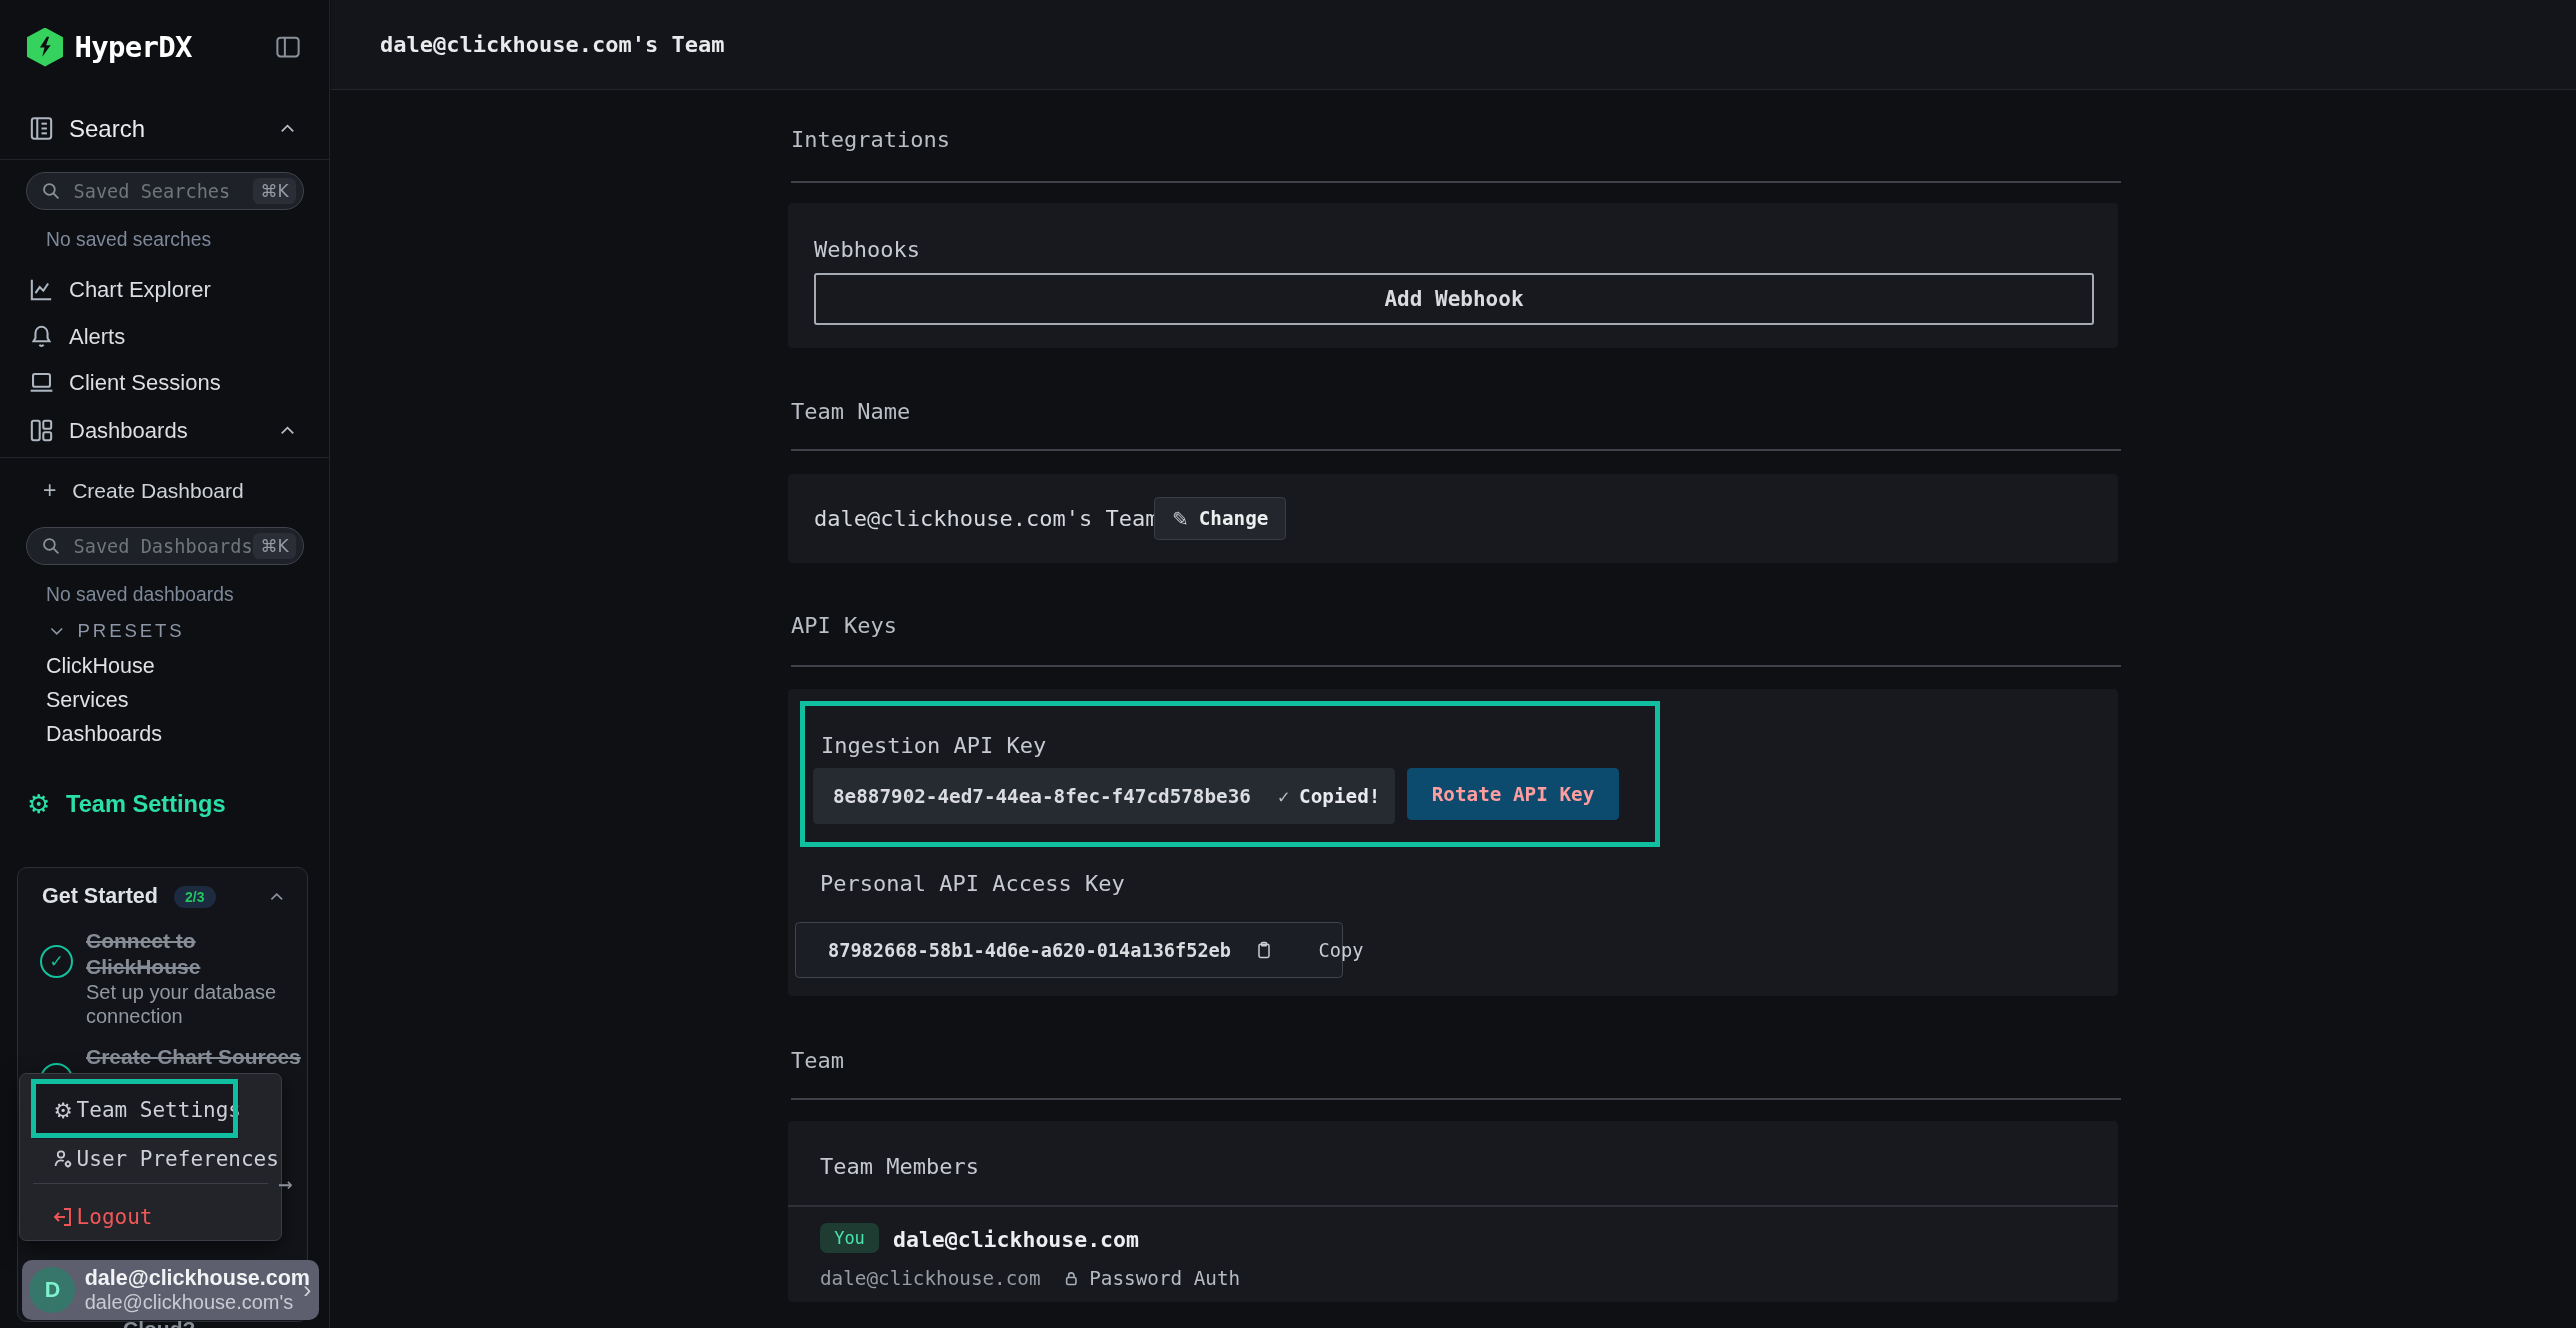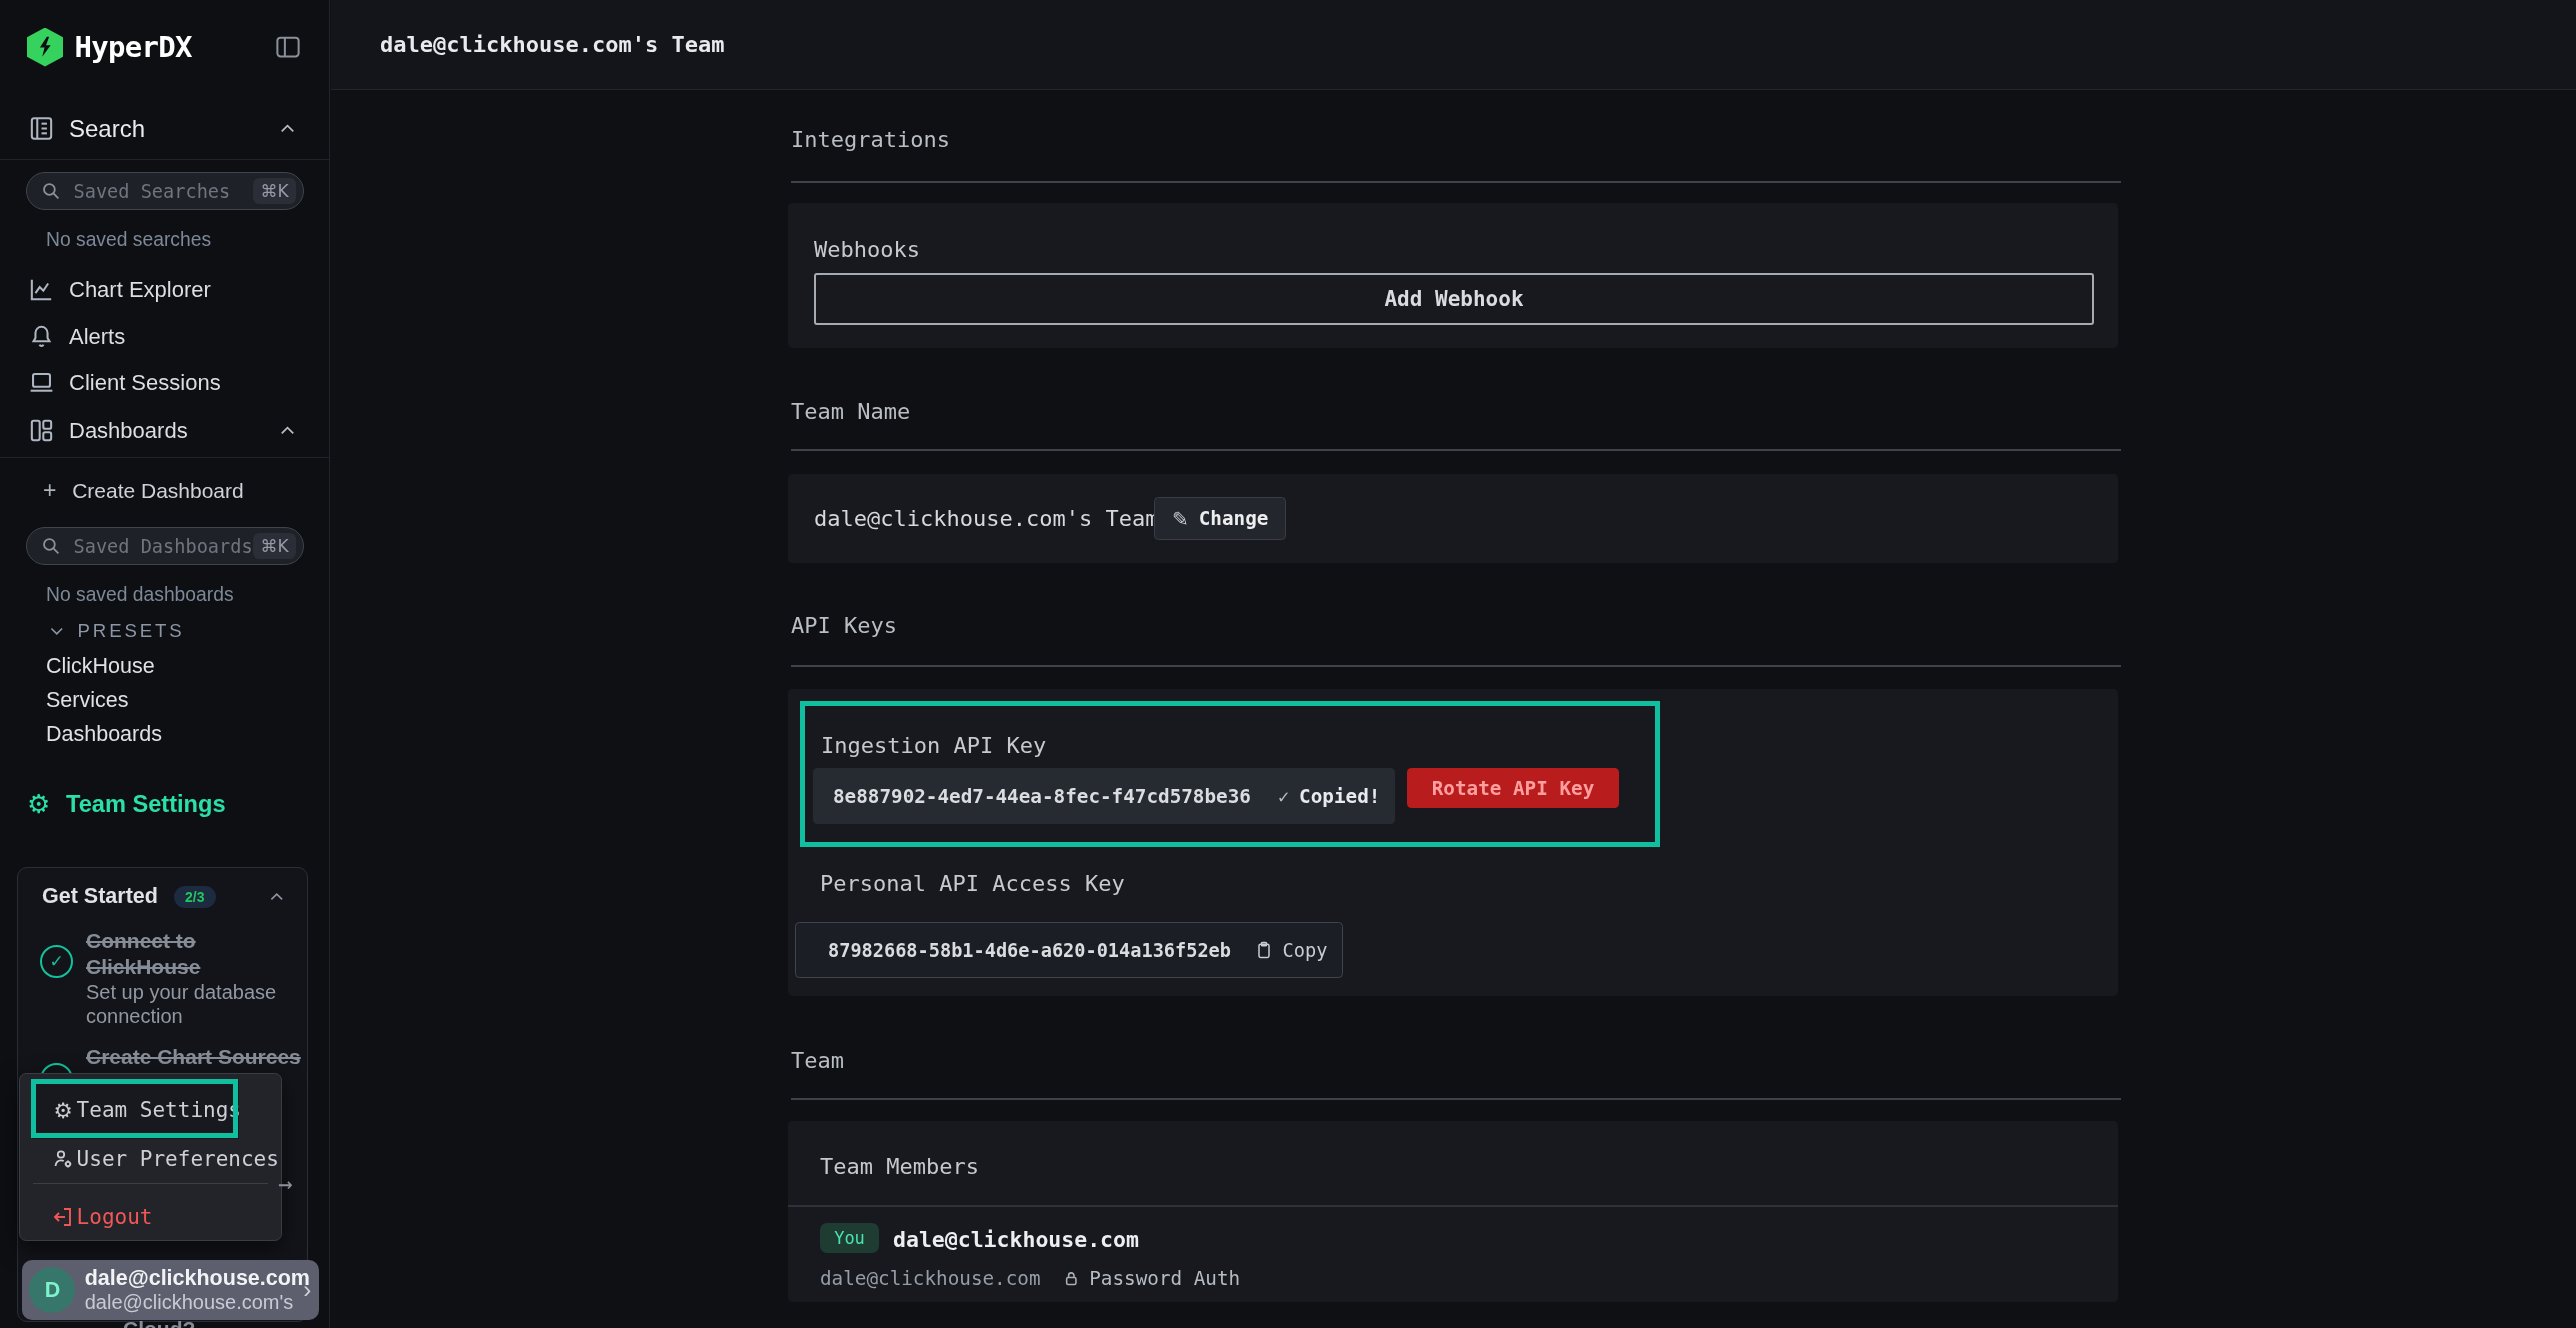--- a/index.html
+++ b/index.html
@@ -103,24 +103,24 @@
               border-radius:4.3px;display:flex;align-items:center;padding:0 17px;cursor:pointer;box-sizing:border-box;}
   .change-btn .pi{font-size:20px;color:#c3c7cd;font-family:"DejaVu Sans",sans-serif;}
   .change-btn .pt{margin-left:10px;font-size:19.3px;font-weight:bold;color:#eceef0;}
 
   .key-chip{position:absolute;height:56px;background:#262a31;border-radius:4.3px;display:flex;
             align-items:center;padding:0 20px;box-sizing:border-box;}
   .key-text{font-size:19.3px;font-weight:bold;color:#dadce0;white-space:nowrap;}
   .copied{margin-left:27px;display:flex;align-items:center;white-space:nowrap;}
   .copied .ck{font-size:18.6px;color:#b9bdc4;}
   .copied .ct{margin-left:10px;font-size:19.3px;font-weight:bold;color:#e8eaee;}
-  .rotate-btn{position:absolute;height:40px;background:#b91c1c;border-radius:4.3px;display:flex;align-items:center;
+  .rotate-btn{position:absolute;height:52px;background:#0c4a6e;border-radius:4.3px;display:flex;align-items:center;
               justify-content:center;font-size:19.3px;font-weight:bold;color:#ff9e9e;cursor:pointer;}
   .key-chip2{background:#1b1e24;border:1.4px solid #40444c;}
-  .copy-grp{margin-left:23px;display:flex;align-items:center;color:#c9ccd2;cursor:pointer;}
+  .copy-grp{margin-left:23px;display:flex;align-items:center;color:#c9ccd2;cursor:pointer;gap:36px;}
   .copy-grp .cl{margin-left:8.6px;font-size:18.6px;}
 
   .invite-btn{position:absolute;left:1023px;top:18.6px;width:278px;height:50px;background:#1d3a31;border-radius:4.3px;
               display:flex;align-items:center;justify-content:center;cursor:pointer;}
   .invite-btn .it{margin-left:10px;font-size:20px;font-weight:bold;color:#5ceeb2;}
   .card-sep{position:absolute;left:0;right:0;border-top:2.1px solid #2e3138;}
   .you-pill{position:absolute;left:32px;top:102px;width:59px;height:30px;background:#1f3c32;border-radius:7.2px;
             display:flex;align-items:center;justify-content:center;font-size:17px;color:#4ae3b0;}
   .member-email{position:absolute;left:105px;top:106px;font-size:21.5px;font-weight:bold;color:#eceef0;}
   .member-sub{position:absolute;left:32px;top:146px;display:flex;align-items:center;color:#979da6;}

